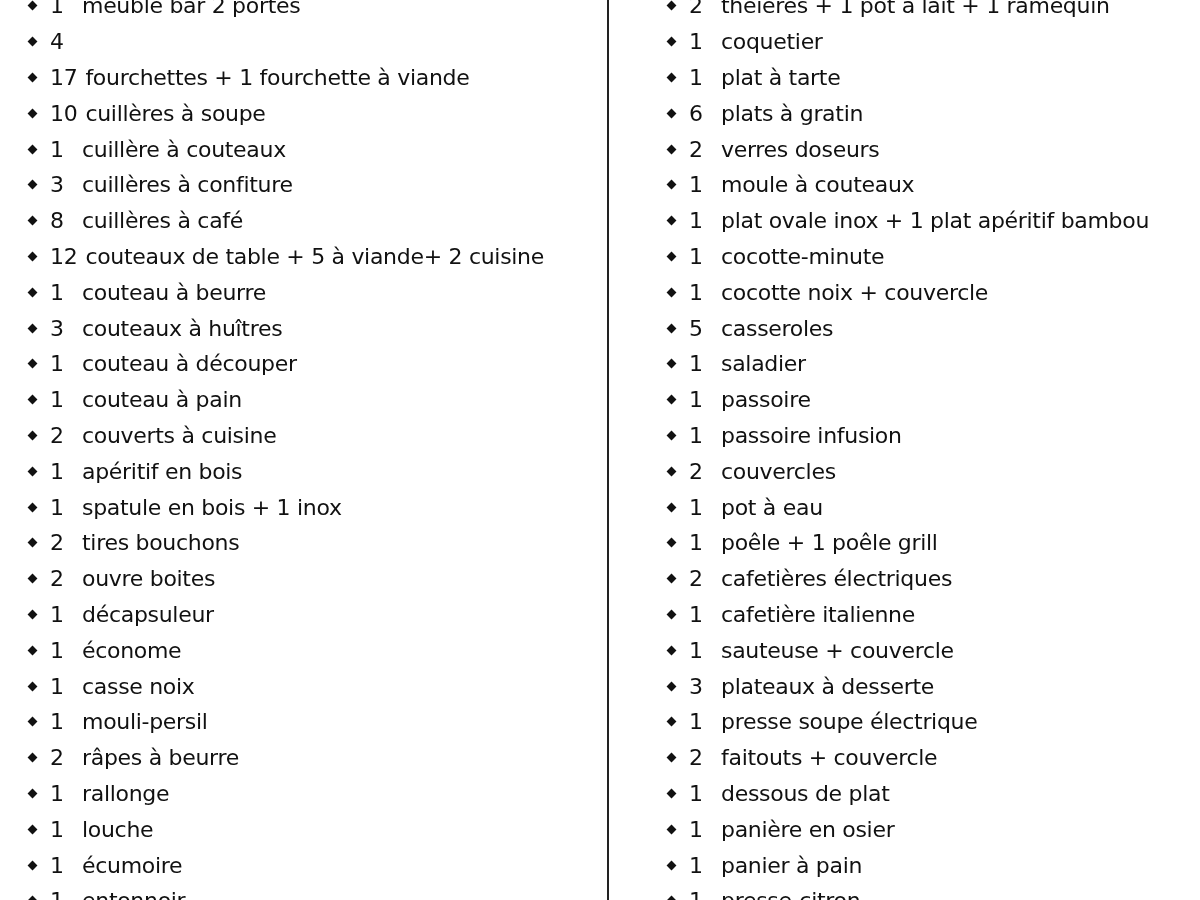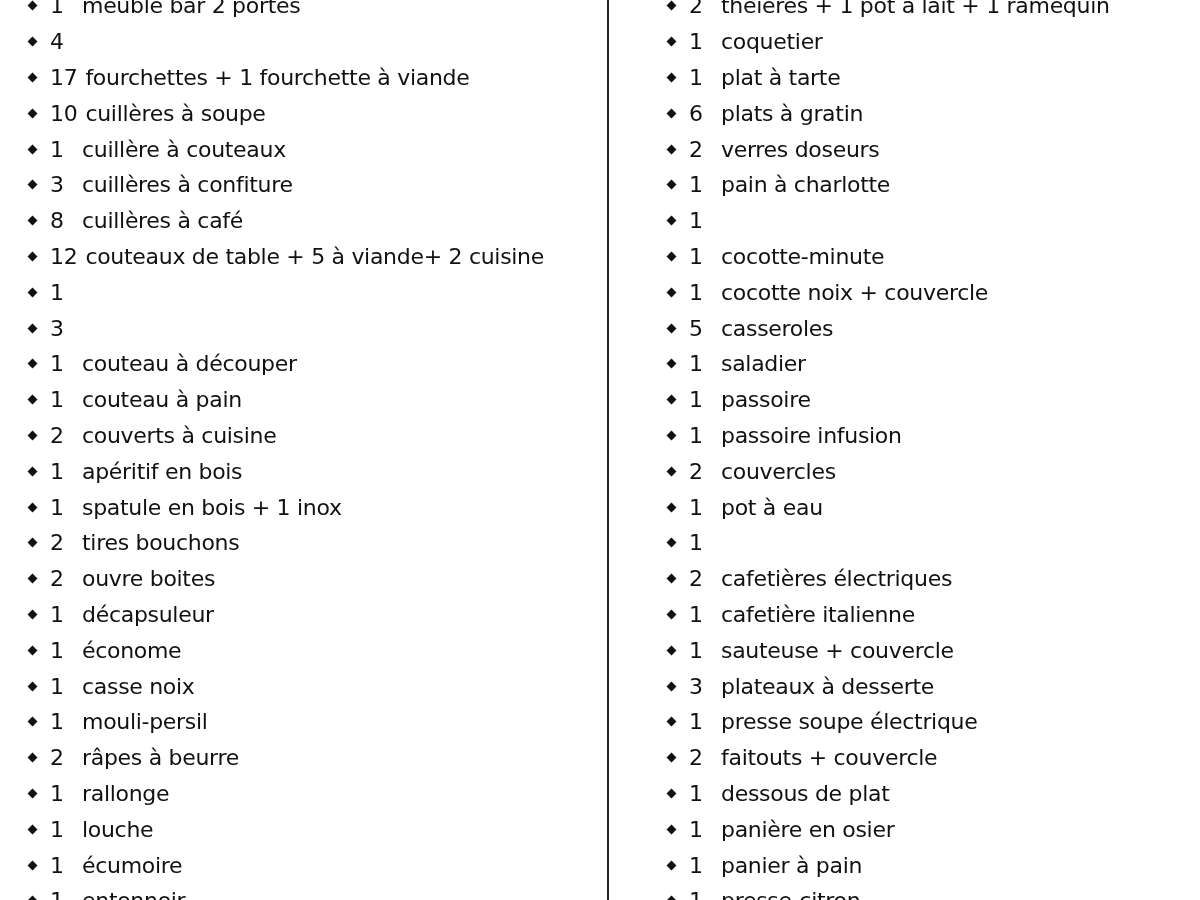--- a/index.html
+++ b/index.html
@@ -102,24 +102,26 @@
         <span class="label">cuillères à café</span>
       </li>
       <li class="item">
         <span class="bullet"></span>
         <span class="qty">12</span>
         <span class="label">couteaux de table + 5 à viande+ 2 cuisine</span>
       </li>
       <li class="item">
         <span class="bullet"></span>
         <span class="qty">1</span>
+        <span class="label">couteau à beurre</span>
       </li>
       <li class="item">
         <span class="bullet"></span>
         <span class="qty">3</span>
+        <span class="label">couteaux à huîtres</span>
       </li>
       <li class="item">
         <span class="bullet"></span>
         <span class="qty">1</span>
         <span class="label">couteau à découper</span>
       </li>
       <li class="item">
         <span class="bullet"></span>
         <span class="qty">1</span>
         <span class="label">couteau à pain</span>
@@ -218,25 +220,26 @@
         <span class="label">plats à gratin</span>
       </li>
       <li class="item">
         <span class="bullet"></span>
         <span class="qty">2</span>
         <span class="label">verres doseurs</span>
       </li>
       <li class="item">
         <span class="bullet"></span>
         <span class="qty">1</span>
-        <span class="label">pain à charlotte</span>
-      </li>
-      <li class="item">
-        <span class="bullet"></span>
-        <span class="qty">1</span>
+        <span class="label">moule à couteaux</span>
+      </li>
+      <li class="item">
+        <span class="bullet"></span>
+        <span class="qty">1</span>
+        <span class="label">plat ovale inox + 1 plat apéritif bambou</span>
       </li>
       <li class="item">
         <span class="bullet"></span>
         <span class="qty">1</span>
         <span class="label">cocotte-minute</span>
       </li>
       <li class="item">
         <span class="bullet"></span>
         <span class="qty">1</span>
         <span class="label">cocotte noix + couvercle</span>
@@ -267,20 +270,21 @@
         <span class="label">couvercles</span>
       </li>
       <li class="item">
         <span class="bullet"></span>
         <span class="qty">1</span>
         <span class="label">pot à eau</span>
       </li>
       <li class="item">
         <span class="bullet"></span>
         <span class="qty">1</span>
+        <span class="label">poêle + 1 poêle grill</span>
       </li>
       <li class="item">
         <span class="bullet"></span>
         <span class="qty">2</span>
         <span class="label">cafetières électriques</span>
       </li>
       <li class="item">
         <span class="bullet"></span>
         <span class="qty">1</span>
         <span class="label">cafetière italienne</span>

